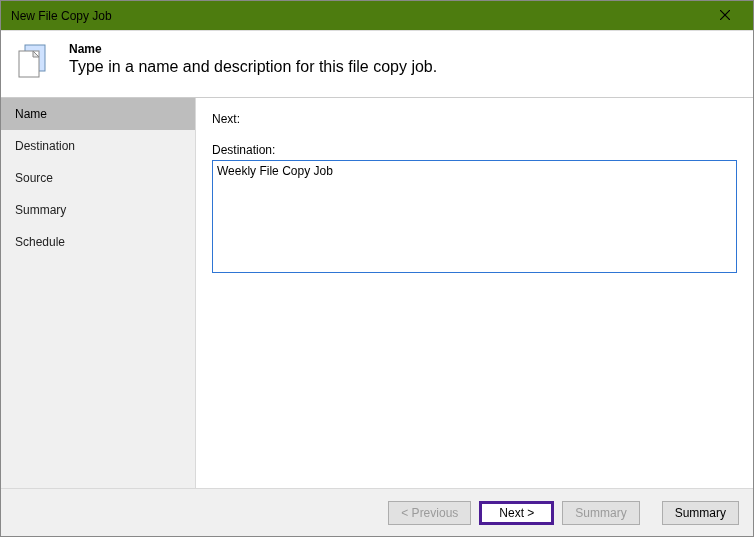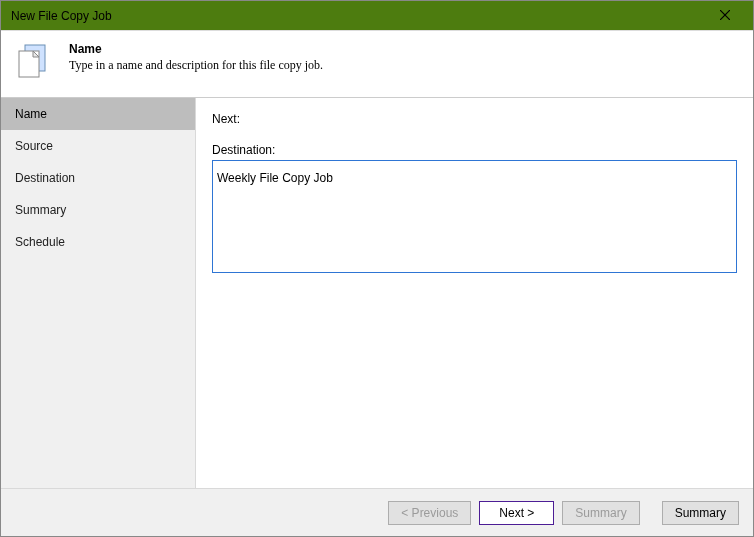--- a/index.html
+++ b/index.html
@@ -43,21 +43,21 @@
     padding: 10px 14px 16px 14px;
     gap: 14px;
   }
   .header .icon {
     width: 40px;
     height: 40px;
     flex-shrink: 0;
   }
   .header .text { padding-top: 1px; }
   .header .heading { font-weight: bold; font-size: 12px; margin-bottom: 2px; }
-  .header .subtext { font-size: 12px; font-family: Liberation Serif, serif; }
+  .header .subtext { font-size: 16px; }
   .content {
     display: flex;
     flex: 1;
     min-height: 0;
     border-top: 1px solid #ccc;
   }
   .sidebar {
     width: 195px;
     background: #f0f0f0;
     border-right: 1px solid #d9d9d9;
@@ -89,21 +89,21 @@
     padding: 3px 4px;
     font-family: inherit;
     font-size: 12px;
     height: 22px;
   }
   .desc-label { margin-top: 14px; margin-bottom: 3px; }
   .textarea {
     width: 100%;
     height: 113px;
     border: 1px solid #2e75d4;
-    padding: 10px 4px;
+    padding: 3px 4px;
     font-family: inherit;
     font-size: 12px;
     resize: none;
   }
   .footer {
     height: 48px;
     border-top: 1px solid #d9d9d9;
     display: flex;
     align-items: center;
     justify-content: flex-end;
@@ -120,21 +120,21 @@
     font-size: 12px;
     cursor: pointer;
     padding: 0 12px;
   }
   .btn:disabled {
     color: #9b9b9b;
     cursor: default;
   }
   .btn.primary {
     background: #fff;
-    border: 1px solid #4c1d95;
+    border: 3px solid #4c1d95;
   }
   .btn-gap { width: 6px; }
 </style>
 </head>
 <body>
 
 <div class="window">
 
   <div class="titlebar">
     <span class="title">New File Copy Job</span>
@@ -158,22 +158,22 @@
     </div>
     <div class="text">
       <div class="heading">Name</div>
       <div class="subtext">Type in a name and description for this file copy job.</div>
     </div>
   </div>
 
   <div class="content">
     <div class="sidebar">
       <div class="step active">Name</div>
+      <div class="step">Destination</div>
       <div class="step">Source</div>
-      <div class="step">Destination</div>
       <div class="step">Summary</div>
       <div class="step">Schedule</div>
     </div>
 
     <div class="main">
       <div class="field-label">Next:</div>
       <div class="field-label desc-label">Destination:</div>
       <textarea class="textarea" style="">Weekly File Copy Job</textarea>
     </div>
   </div>

